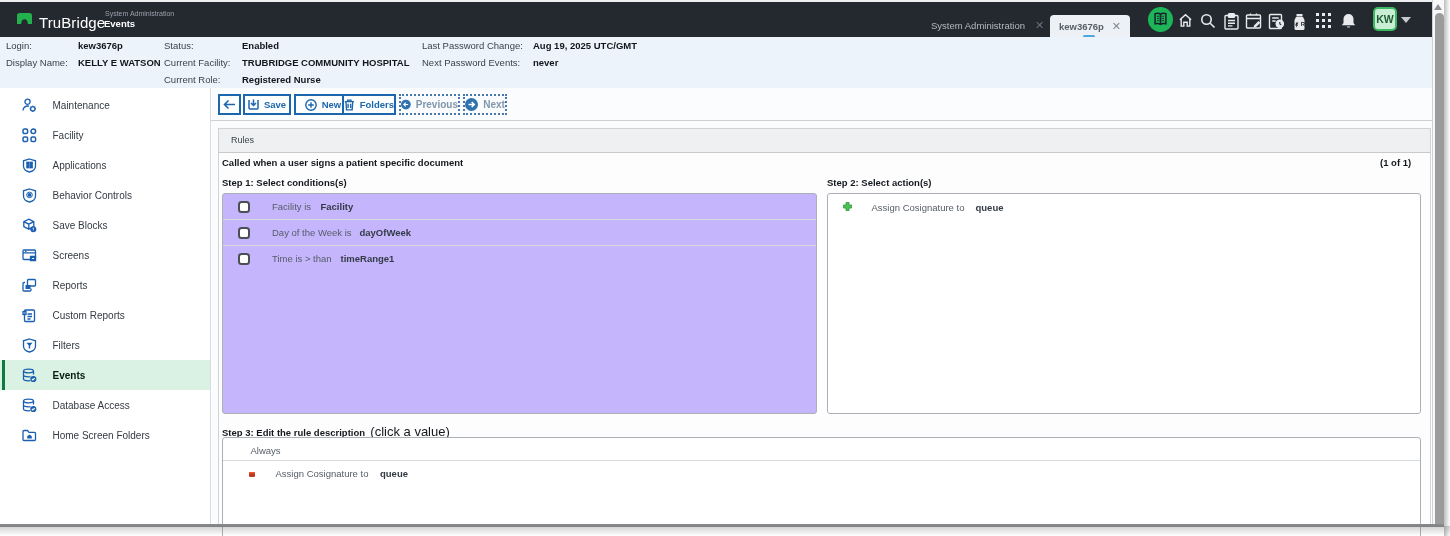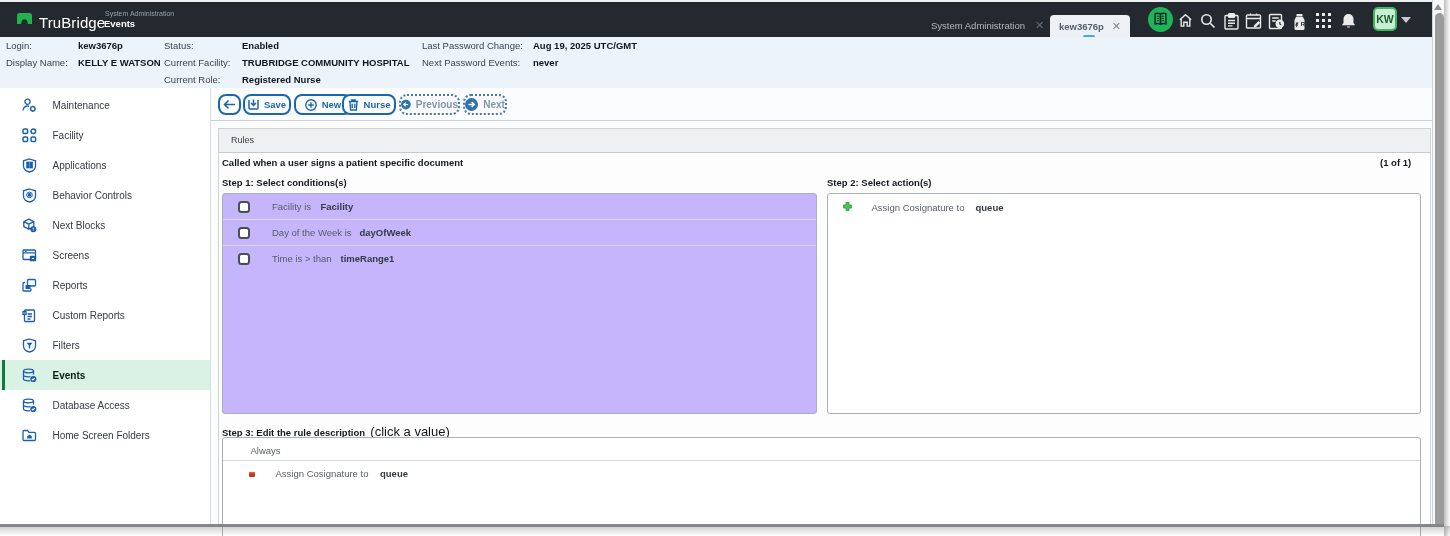--- a/index.html
+++ b/index.html
@@ -37,21 +37,21 @@
   #sidebar { left:0; top:88px; width:211px; height:437px; background:#fff; border-right:1px solid #d9dde1; }
   .sitem { position:absolute; left:0; width:210px; height:30px; display:flex; align-items:center; color:#333a42; font-size:10px; }
   .sitem svg { position:absolute; left:22px; }
   .sitem span { position:absolute; left:52.5px; }
   .sitem.active { background:#d9f2e3; color:#071b10; font-weight:bold; }
   .sitem.active::before { content:""; position:absolute; left:1.5px; top:0; width:3.5px; height:30px; background:#0e7c40; }
 
   #content { left:212px; top:88px; width:1220px; height:437px; background:#fbfcfd; }
 
   
-  .tbtn { position:absolute; top:94px; height:21px; border:2px solid #1b66ad; border-radius:8px; background:#fdfefe;
+  .tbtn { position:absolute; top:94px; height:21px; border:2px solid #1b66ad; border-radius:0; background:#fdfefe;
      color:#1b66ad; font-size:9.5px; font-weight:bold; display:flex; align-items:center; justify-content:center; gap:5px;}
   .tbtn.dotted { border:2px dotted #4878aa; color:#8096ac; background:#fafbfd; font-size:10px;}
   #sep1 { left:211px; top:120px; width:1221px; height:1px; background:#cdd0d4; }
   #wrap { left:217.5px; top:127.5px; width:1213px; height:396.5px; background:#fdfdfe; border-left:1px solid #d0d3d6; border-right:1px solid #d0d3d6; }
 
   
   #rulesbar { left:217.5px; top:127.5px; width:1213px; height:25.5px; background:#eef0f1; border:1px solid #d0d3d6; border-bottom:1px solid #c6cacd;
      color:#3a4149; font-size:9px; display:flex; align-items:center; padding-left:12.5px; }
   #called { left:222px; top:156.5px; font-size:9.5px; font-weight:bold; color:#14181d; }
   #oneof { left:1380px; top:156.5px; font-size:9.5px; font-weight:bold; color:#14181d; }
@@ -200,21 +200,21 @@
         <circle cx="7.5" cy="6.9" r="2.8" stroke-width="1"></circle>
       </svg>
       <span>Behavior Controls</span>
     </div>
   <div class="sitem" style="top:210px">
       <svg width="15" height="15" viewBox="0 0 15 15" fill="none" stroke="#1a5fb0" stroke-width="1.3">
         <path d="M6.8,1.2 L11.8,3.6 V8.6 L6.8,11.2 L1.8,8.6 V3.6 Z M1.8,3.6 L6.8,6.2 L11.8,3.6 M6.8,6.2 V11.2"></path>
         <circle cx="11.3" cy="11.3" r="3" fill="#1a5fb0" stroke="none"></circle>
         <path d="M11.3,9.7 v1.9 M11.3,12.5 v.4" stroke="#fff" stroke-width="1"></path>
       </svg>
-      <span>Next Blocks</span>
+      <span>Save Blocks</span>
     </div>
   <div class="sitem" style="top:240px">
       <svg width="15" height="15" viewBox="0 0 15 15" fill="none" stroke="#1a5fb0" stroke-width="1.3">
         <rect x="1" y="2" width="12.5" height="9.5" rx="1"></rect>
         <path d="M1,4.8 h12.5 M3,3.4 h1.5"></path>
         <path d="M8.5,8.5 h5 v4 h-5 Z" fill="#fff"></path>
         <path d="M9.3,9.3 h3.4 v2.4 h-3.4 Z" fill="none"></path>
       </svg>
       <span>Screens</span>
     </div>
@@ -285,21 +285,21 @@
     <svg width="12" height="12" viewBox="0 0 12 12" fill="none" stroke="#1b66ad" stroke-width="1.4">
       <circle cx="6" cy="6" r="5.2"></circle>
         <path d="M6,3.2 V8.8 M3.2,6 H8.8"></path>
     </svg>
       <span>New</span>
   </div>
   <div class="tbtn" style="left:342px;width:54px;">
     <svg width="11" height="12" viewBox="0 0 11 12" fill="none" stroke="#1b66ad" stroke-width="1.4">
       <path d="M0.8,2.5 H10.2 M3.8,2.5 V1 H7.2 V2.5 M2,2.5 L2.6,11 H8.4 L9,2.5 M4.2,4.8 V9 M6.8,4.8 V9"></path>
     </svg>
-      <span>Nurse</span>
+      <span>Folders</span>
   </div>
   <div class="tbtn dotted" style="left:399px;width:61px;">
     <svg width="13" height="13" viewBox="0 0 13 13">
         <circle cx="6.5" cy="6.5" r="6.5" fill="#2e72ae"></circle>
         <path d="M9.5,6.5 H4 M6.3,4 L3.8,6.5 L6.3,9" stroke="#fff" stroke-width="1.6" fill="none"></path>
       </svg>
     <span>Previous</span>
   </div>
   <div class="tbtn dotted" style="left:463px;width:44px;">
     <svg width="13" height="13" viewBox="0 0 13 13">

